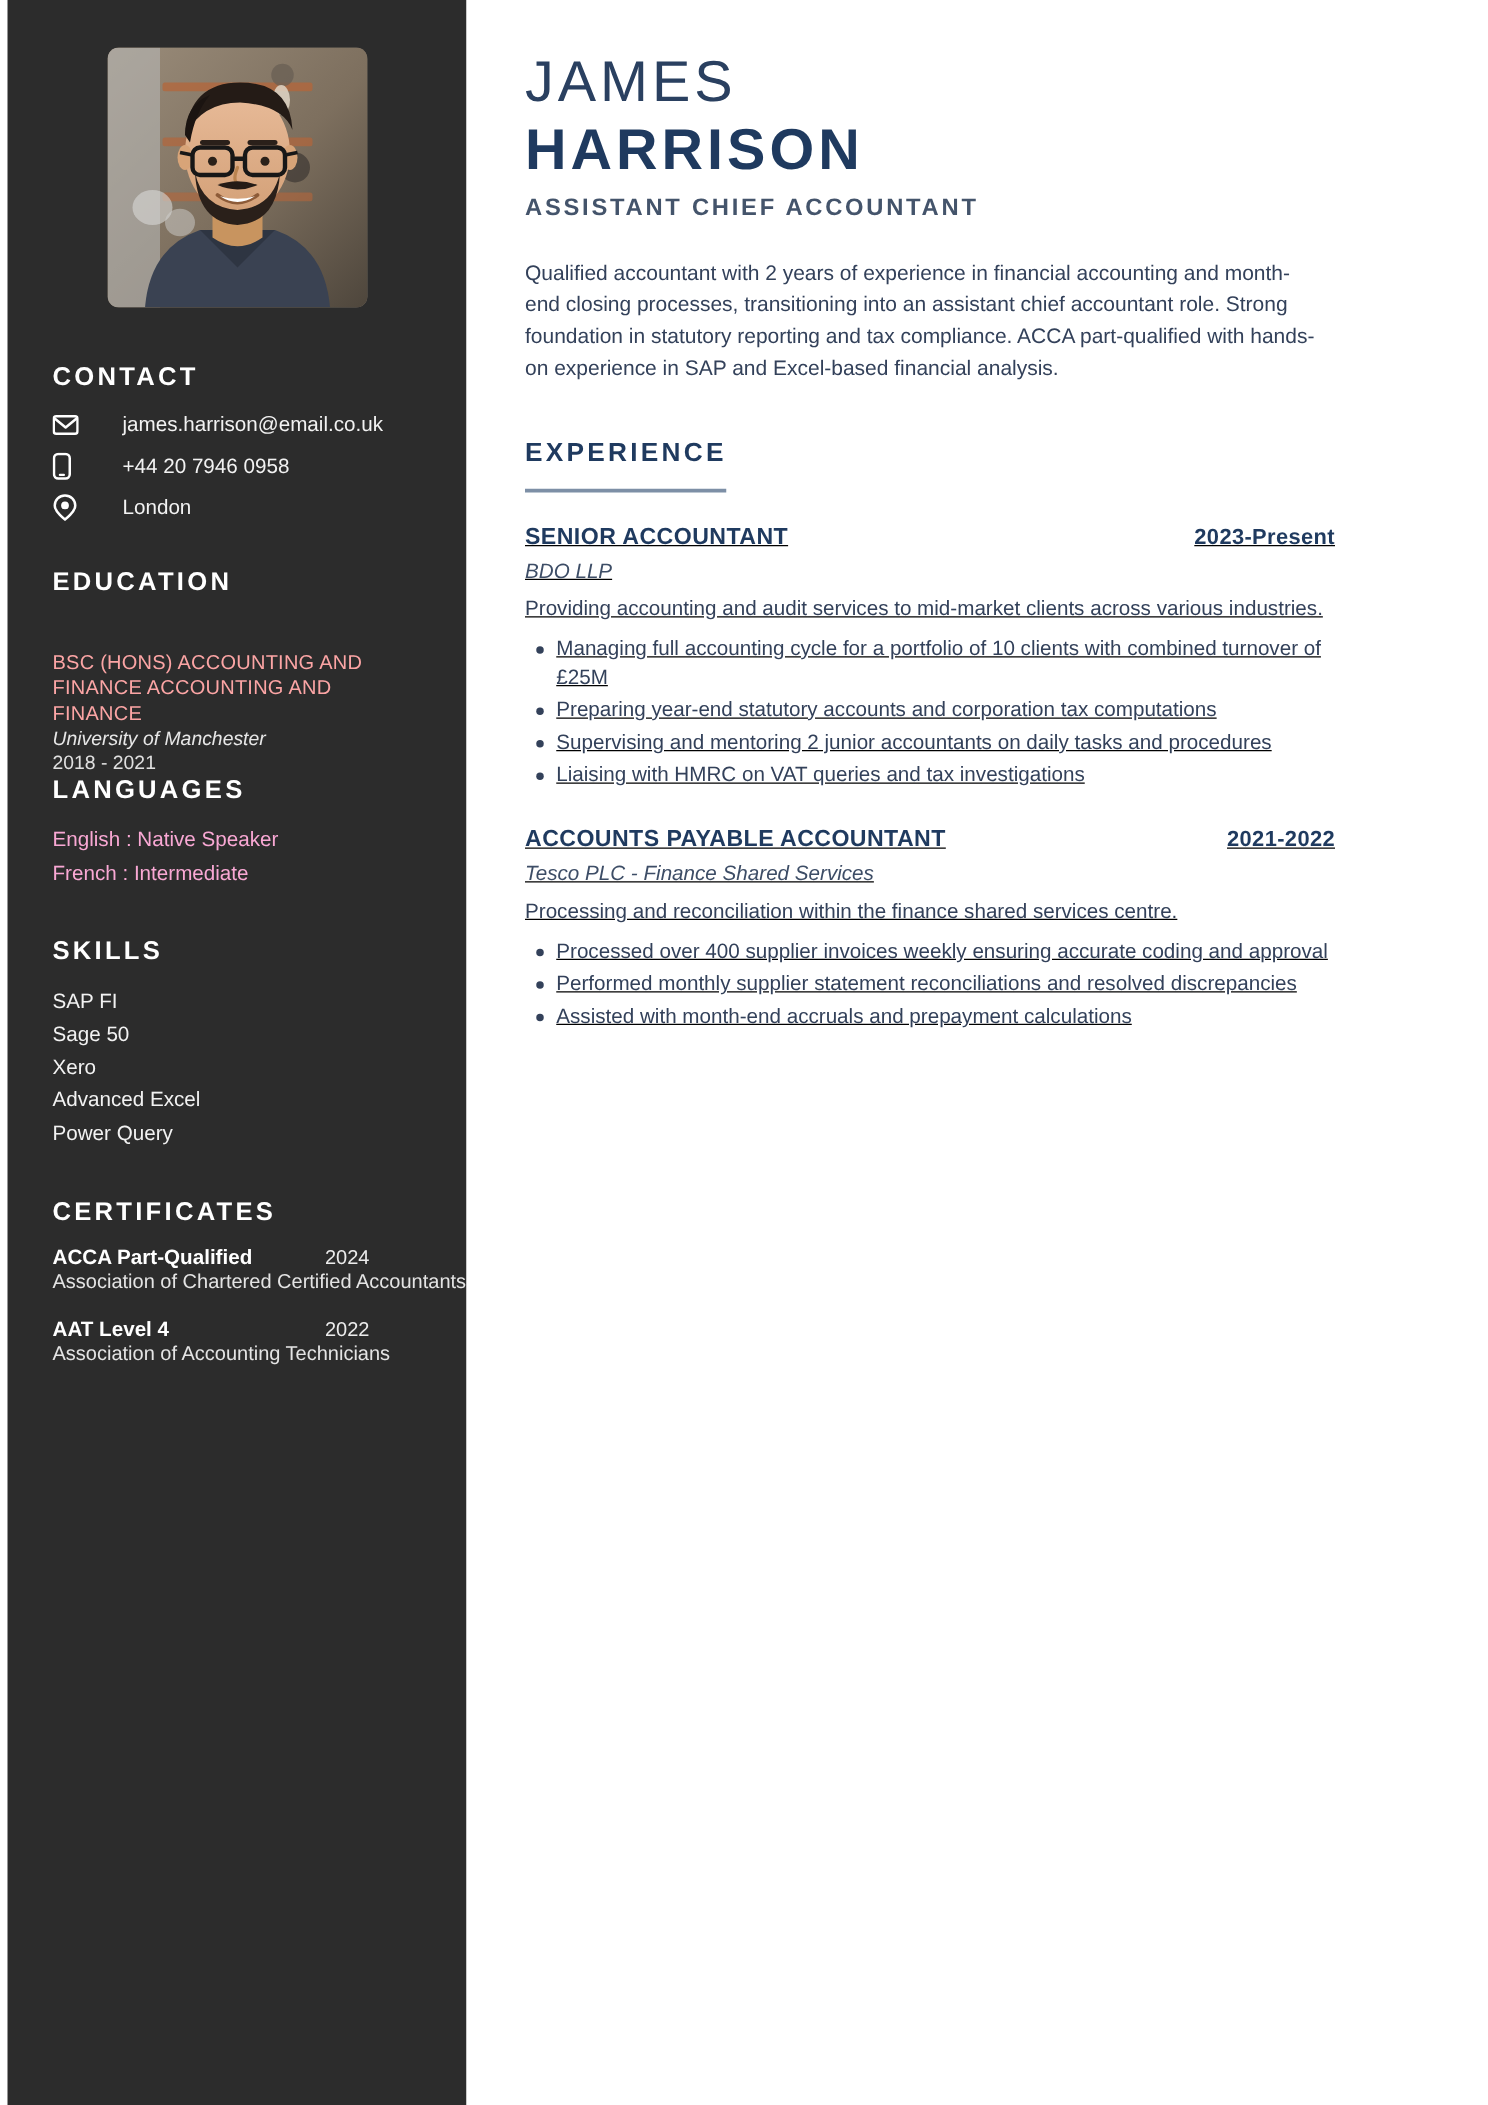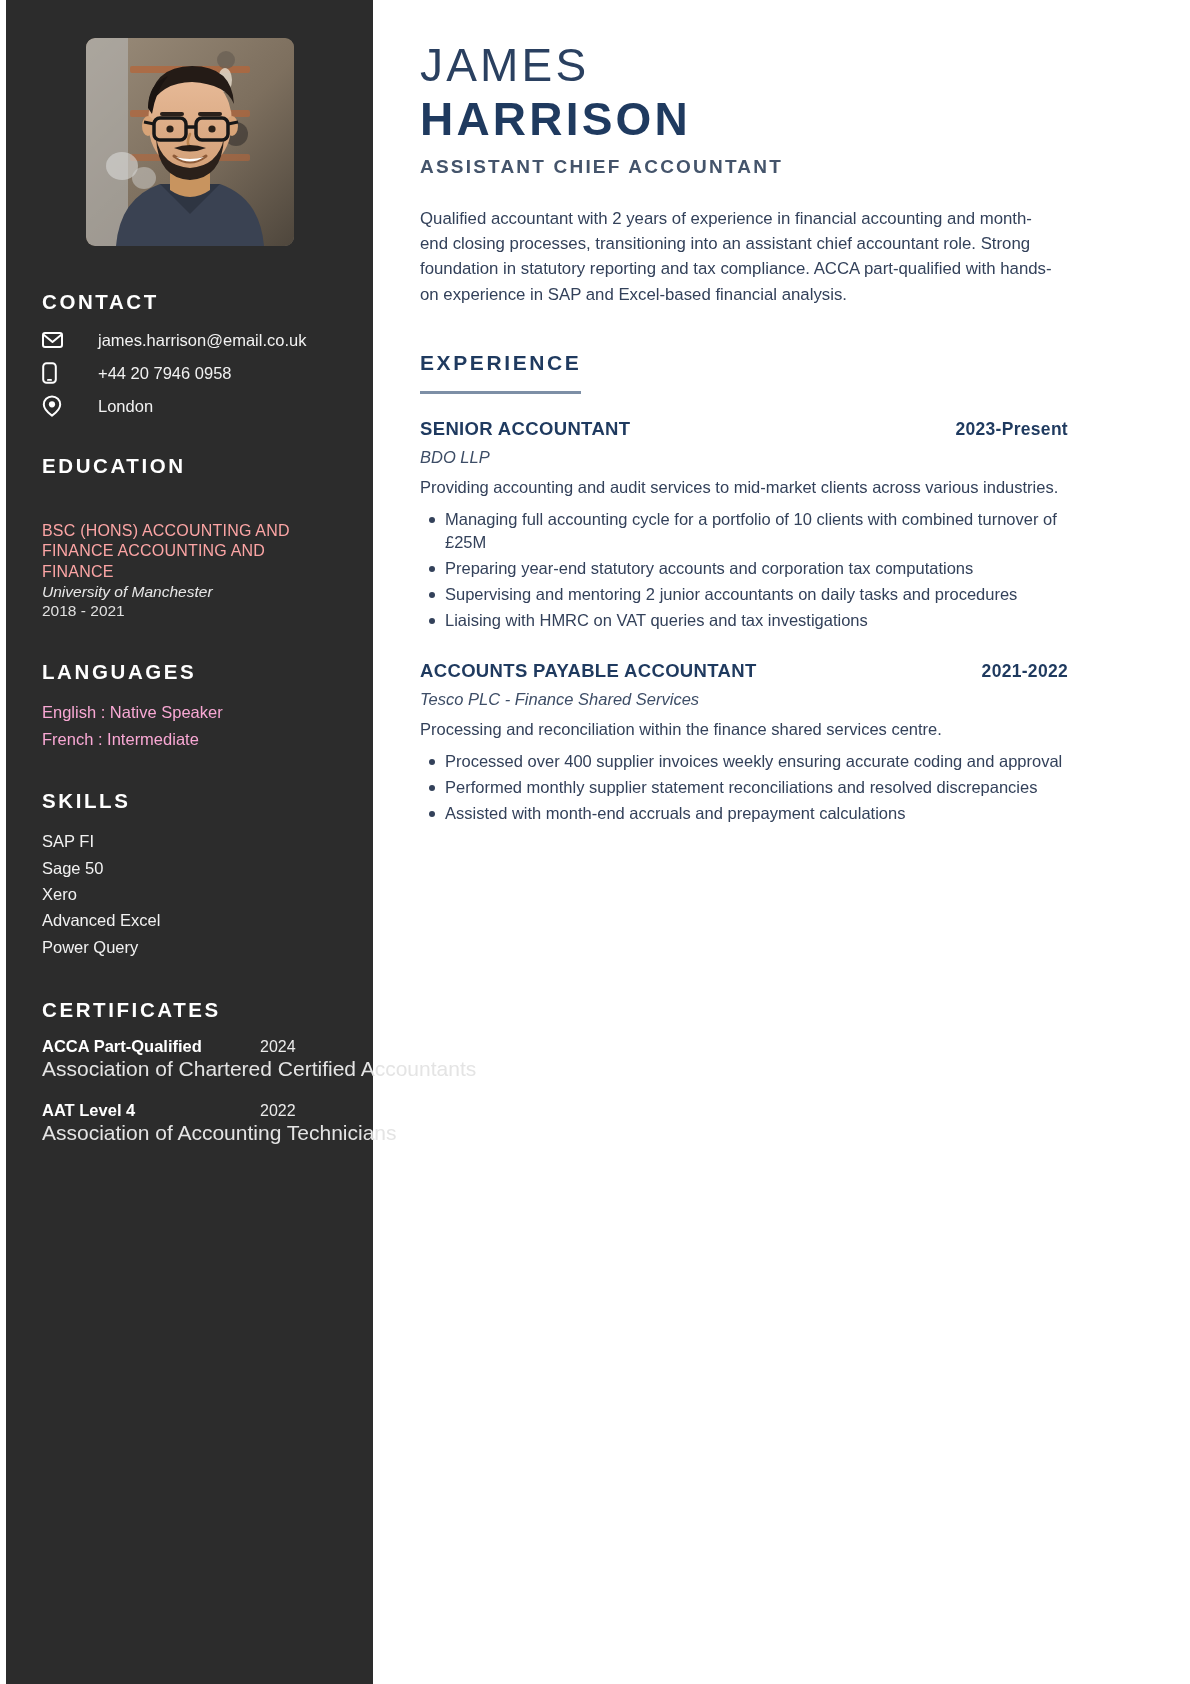--- a/index.html
+++ b/index.html
@@ -90,21 +90,21 @@
     font-size: 15.5px;
     font-style: italic;
     margin-top: 1px;
   }
   .edu-dates {
     color: #e0e0e0;
     font-size: 15.5px;
     margin-top: 1px;
   }
 
-  .sec-languages { margin-top: 40px; }
+  .sec-languages { }
   .lang-row {
     color: #f9a8d4;
     font-size: 16.5px;
     line-height: 1.6;
   }
 
   .sec-skills { margin-top: 37px; }
   .skill-row {
     color: #f2f2f2;
     font-size: 16.5px;
@@ -123,21 +123,21 @@
     font-weight: bold;
     width: 218px;
     flex: 0 0 218px;
   }
   .cert-year {
     color: #ebebeb;
     font-size: 16px;
   }
   .cert-issuer {
     color: #e4e4e4;
-    font-size: 21px;
+    font-size: 16px;
     margin-top: 1px;
     white-space: nowrap;
   }
 
   
   .main {
     position: absolute;
     left: 367px;
     top: 0;
     width: 823px;
@@ -180,21 +180,21 @@
     color: #1f3a5f;
     font-size: 21px;
     font-weight: bold;
     letter-spacing: 2.6px;
     border-bottom: 3px solid #7d8fa6;
     padding-bottom: 16px;
     margin-top: 44px;
     margin-bottom: 24px;
   }
 
-  .job { margin-bottom: 28px; }
+  .job { margin-bottom: 28px; text-decoration: underline; }
 
   .job-head {
     display: flex;
     justify-content: space-between;
     align-items: baseline;
     width: 648px;
   }
   .job-role {
     color: #1f3a5f;
     font-size: 18.5px;

